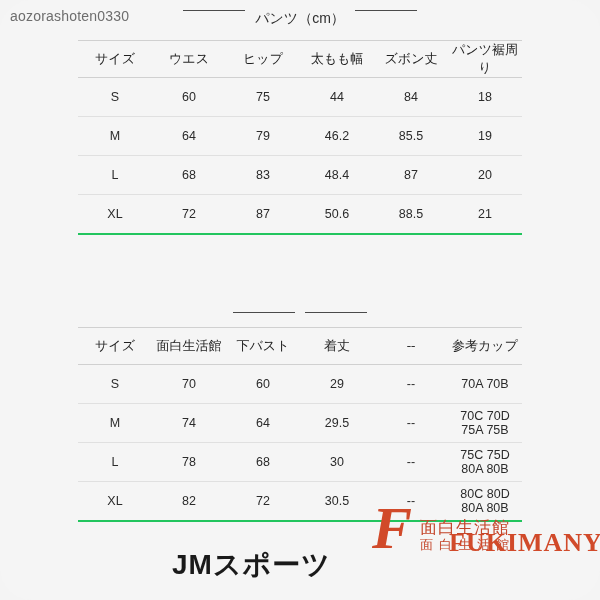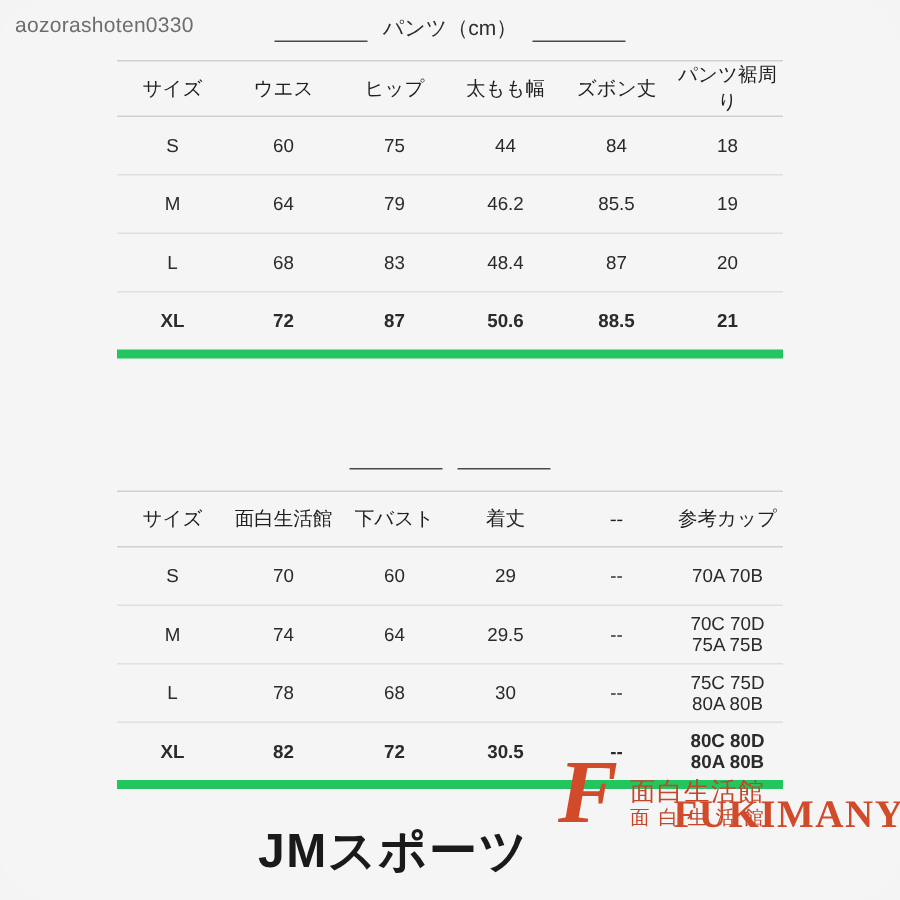--- a/index.html
+++ b/index.html
@@ -26,21 +26,21 @@
     top: 8px;
     font-size: 14px;
     color: #6d6d6d;
     letter-spacing: 0.2px;
     font-family: "Liberation Sans", sans-serif;
   }
 
   
   .section-head {
     display: flex;
-    align-items: flex-end;
+    align-items: flex-start;
     justify-content: center;
     gap: 10px;
     color: #3c3c3c;
     font-size: 14px;
   }
   .section-head .rule {
     width: 62px;
     height: 1px;
     background: #4a4a4a;
   }
@@ -82,22 +82,21 @@
     font-family: Liberation Serif, serif;
   }
   table.size-table tbody tr td {
     border-top: 1px solid #e0e0e0;
     border-bottom: none;
   }
   table.size-table tbody tr:first-child td {
     border-top: 1px solid #c8c8c8;
   }
   table.size-table tbody tr:last-child td {
-    border-bottom: 6px solid #22c55e;
-    font-weight: bold;
+    border-bottom: 2px solid #22c55e;
   }
 
   .pants-block { position: absolute; left: 0; right: 0; top: 10px; }
   .pants-head { margin-bottom: 12px; }
   .pants-table-wrap { width: 444px; margin-left: 78px; }
 
   .bra-block { position: absolute; left: 0; right: 0; top: 312px; }
   .bra-head { margin-bottom: 14px; }
   .bra-table-wrap { width: 444px; margin-left: 78px; }
 
@@ -138,21 +137,21 @@
     left: 420px;
     top: 536px;
     font-size: 13px;
     color: #c4452a;
     letter-spacing: 6px;
   }
   .wm-main {
     position: absolute;
     left: 172px;
     top: 546px;
-    font-size: 32px;
+    font-size: 28px;
     color: #1a1a1a;
     font-weight: bold;
     letter-spacing: 1px;
     font-family: "Liberation Sans", sans-serif;
   }
 </style>
 </head>
 <body>
 
 <div class="page">

